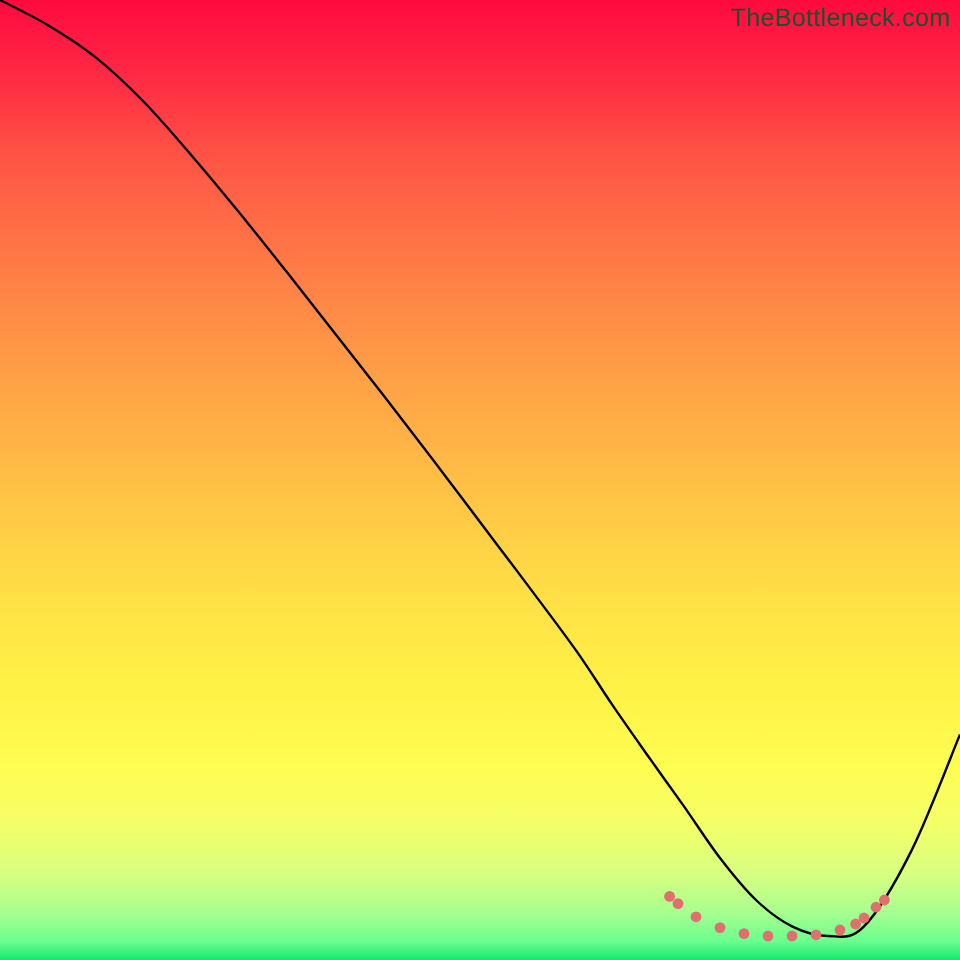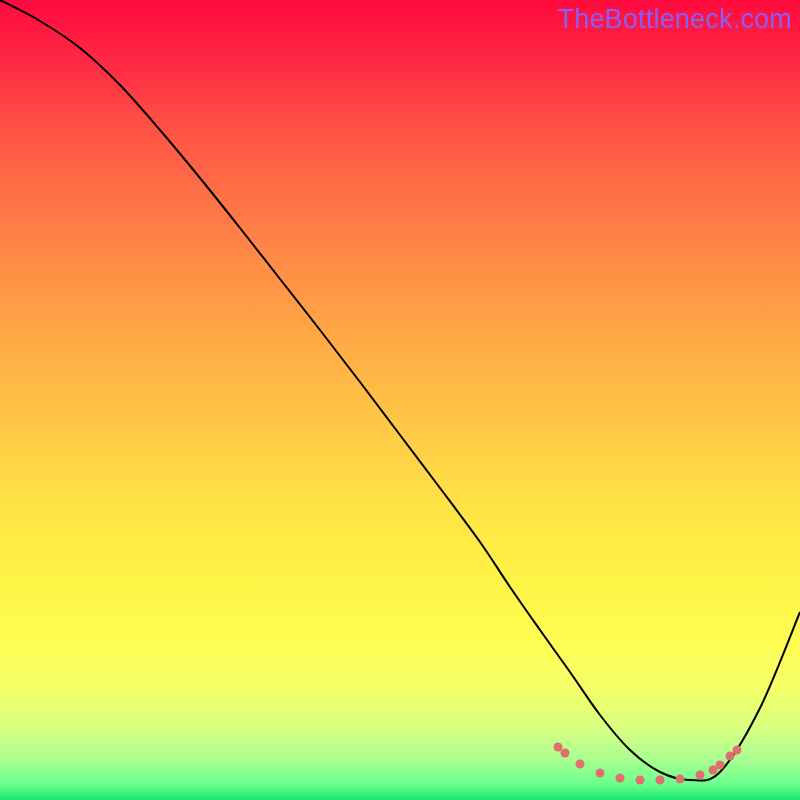--- a/index.html
+++ b/index.html
@@ -35,22 +35,22 @@
       #d8ff80 91%,
       #a8ff90 95%,
       #6cff8e 98%,
       #14e86f 100%
     );
   }
   .watermark {
     position: absolute;
     top: 4px;
     right: 8px;
-    color: #8b5cf6;
-    font-size: 27px;
+    color: #14532d;
+    font-size: 21px;
     font-weight: 400;
     letter-spacing: 0.2px;
   }
   svg.curve-layer {
     position: absolute;
     inset: 0;
   }
   .curve-path {
     fill: none;
     stroke: #000000;

